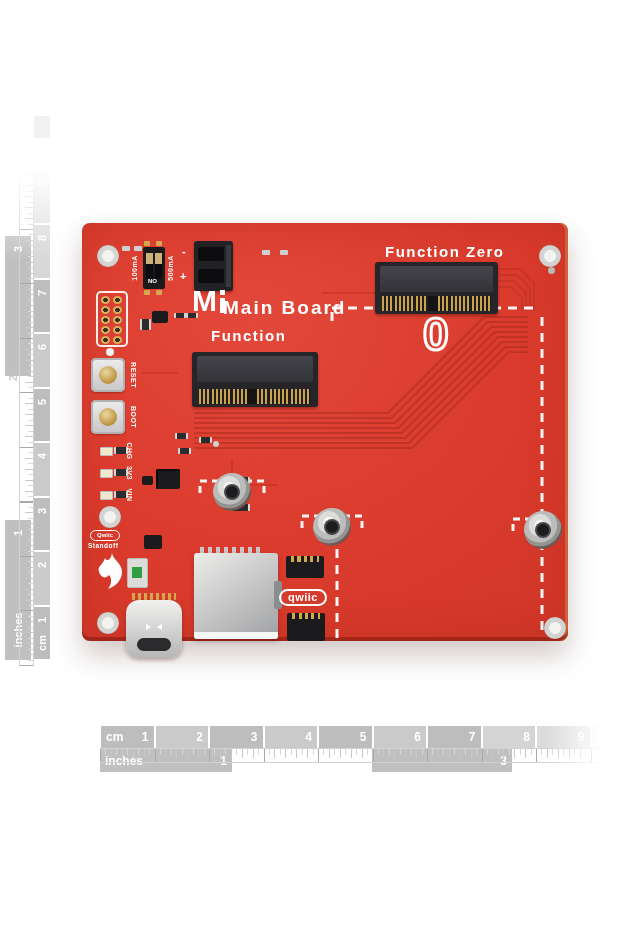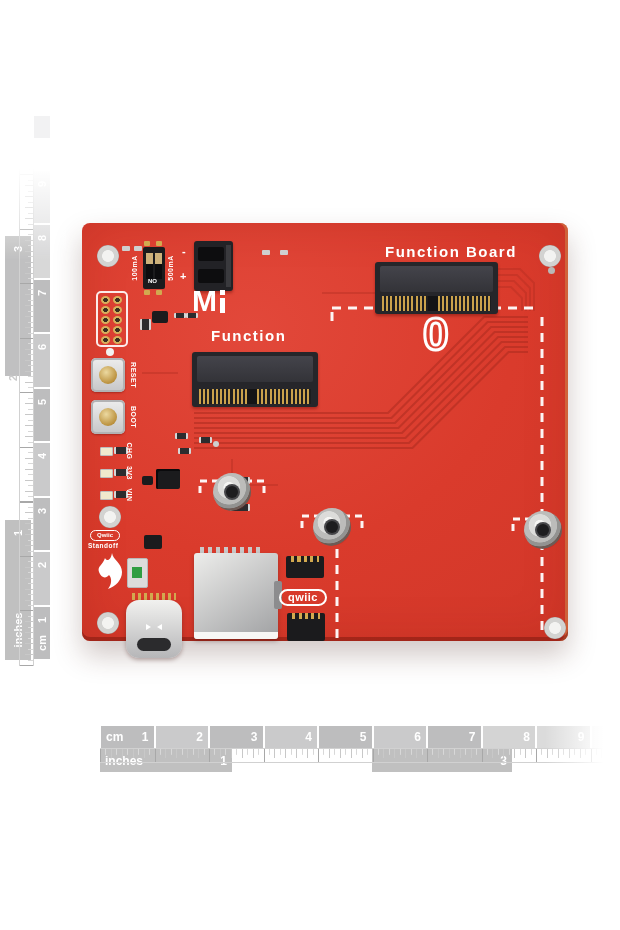--- a/index.html
+++ b/index.html
@@ -244,30 +244,31 @@
         <b></b>
       <b></b>
         <b></b>
     </div>
 
     <div class="silk" style="left:110px;top:64px;font-size:30px;font-weight:900;line-height:28px;">
       <span>M</span>
       <span style="position:absolute;left:28px;top:3px;width:5px;height:5px;background:#fff;"></span>
       <span style="position:absolute;left:28px;top:11px;width:5px;height:15px;background:#fff;"></span>
     </div>
+    <div class="silk" style="left:141px;top:74px;font-size:19px;letter-spacing:2px;">Main Board</div>
 
     <div class="silk" style="left:129px;top:104px;font-size:15px;letter-spacing:1.5px;">Function</div>
     <div class="cmp m2" style="left:110px;top:129px;width:126px;height:55px;">
       <div class="top"></div>
       <div class="pins" style="left:7px;width:48px;"></div>
       <div class="notch" style="left:55px;width:10px;"></div>
       <div class="pins" style="left:65px;width:54px;"></div>
     </div>
 
-    <div class="silk" style="left:303px;top:20px;font-size:15px;letter-spacing:1.5px;">Function Board</div>
+    <div class="silk" style="left:303px;top:20px;font-size:15px;letter-spacing:1.5px;">Function Zero</div>
     <div class="cmp m2" style="left:293px;top:39px;width:123px;height:52px;">
       <div class="top"></div>
       <div class="pins" style="left:7px;width:46px;"></div>
       <div class="notch" style="left:53px;width:10px;"></div>
       <div class="pins" style="left:63px;width:53px;"></div>
     </div>
 
     <div class="cmp btn" style="left:9px;top:135px;">
         <i></i>
       </div>

